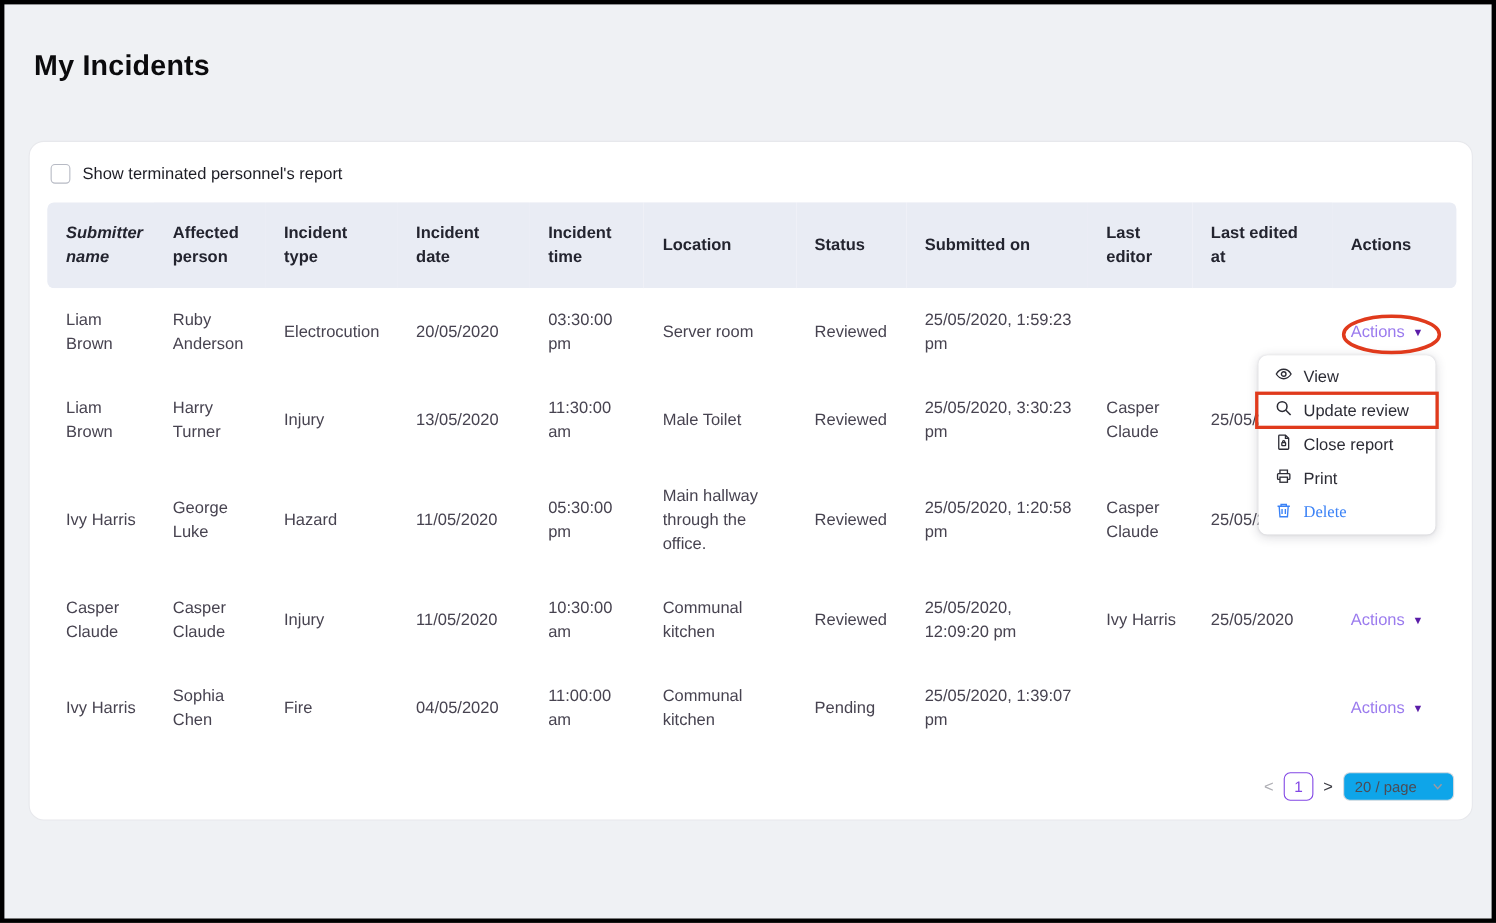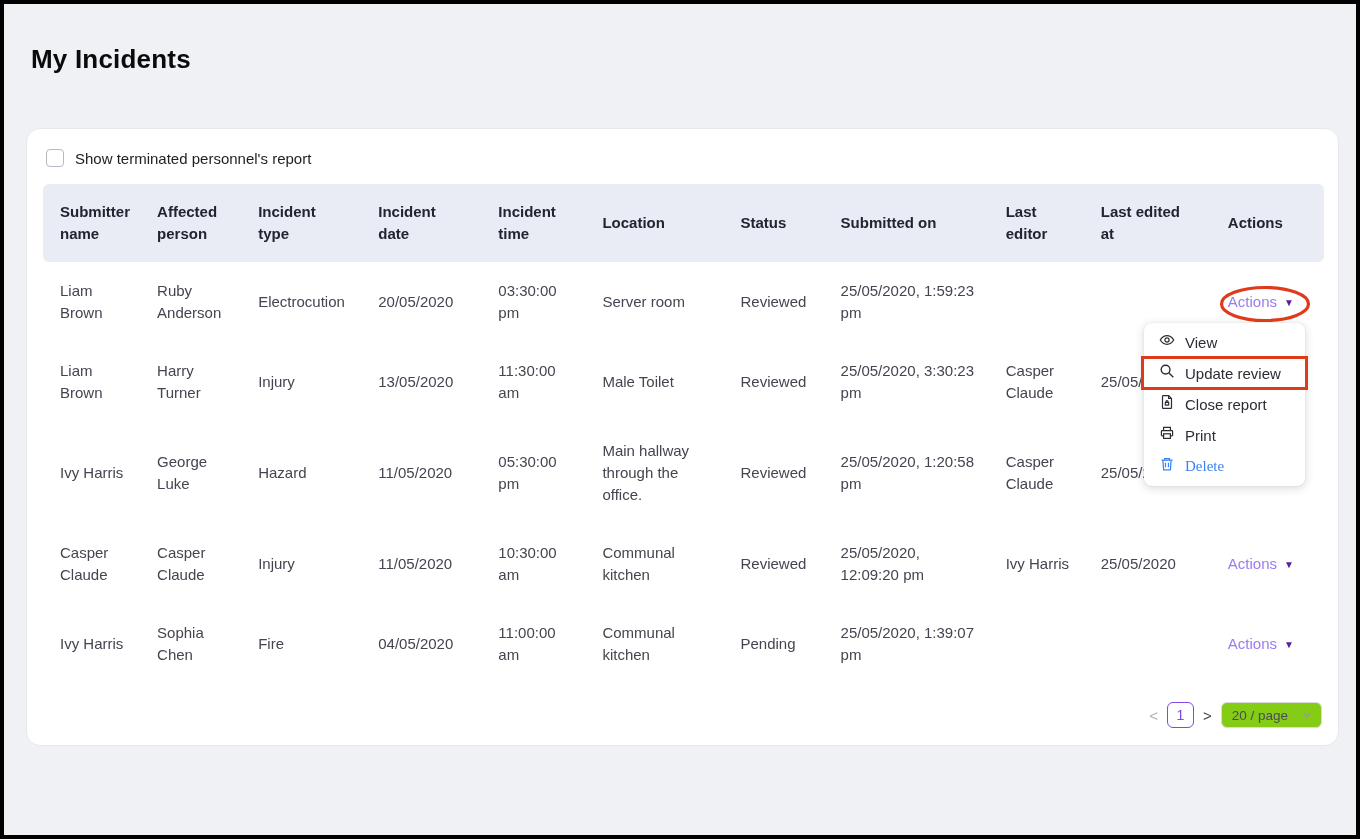--- a/index.html
+++ b/index.html
@@ -46,21 +46,21 @@
   thead th {
     background: #e9ecf4;
     text-align: left;
     vertical-align: middle;
     font-size: 15px;
     font-weight: 700;
     color: #23242f;
     line-height: 22px;
     padding: 17px 30px 17px 17px;
   }
-  thead th:first-child { border-radius: 6px 0 0 6px; }
+  thead th:first-child { border-radius: 6px 0 0 6px; font-style: italic; }
   thead th:last-child  { border-radius: 0 6px 6px 0; padding-right: 17px; }
   tbody td {
     vertical-align: middle;
     font-size: 15px;
     color: #474350;
     line-height: 22px;
     padding: 18px 10px 18px 17px;
     background: #fff;
   }
 
@@ -123,21 +123,21 @@
     color: #8247e5;
     font-size: 14px;
     display: flex; align-items: center; justify-content: center;
     background: #fff;
     cursor: pointer;
   }
   .pg-size {
     height: 26px;
     border: 1px solid #d9dbe0;
     border-radius: 6px;
-    background: #84cc16;
+    background: #0ea5e9;
     color: #4c4c55;
     font-size: 13.5px;
     display: flex; align-items: center; gap: 14px;
     padding: 0 9px 0 10px;
     cursor: pointer;
   }
   .pg-size .chev { display: inline-flex; color: #9a9aa2; }
 </style>
 </head>
 <body>

